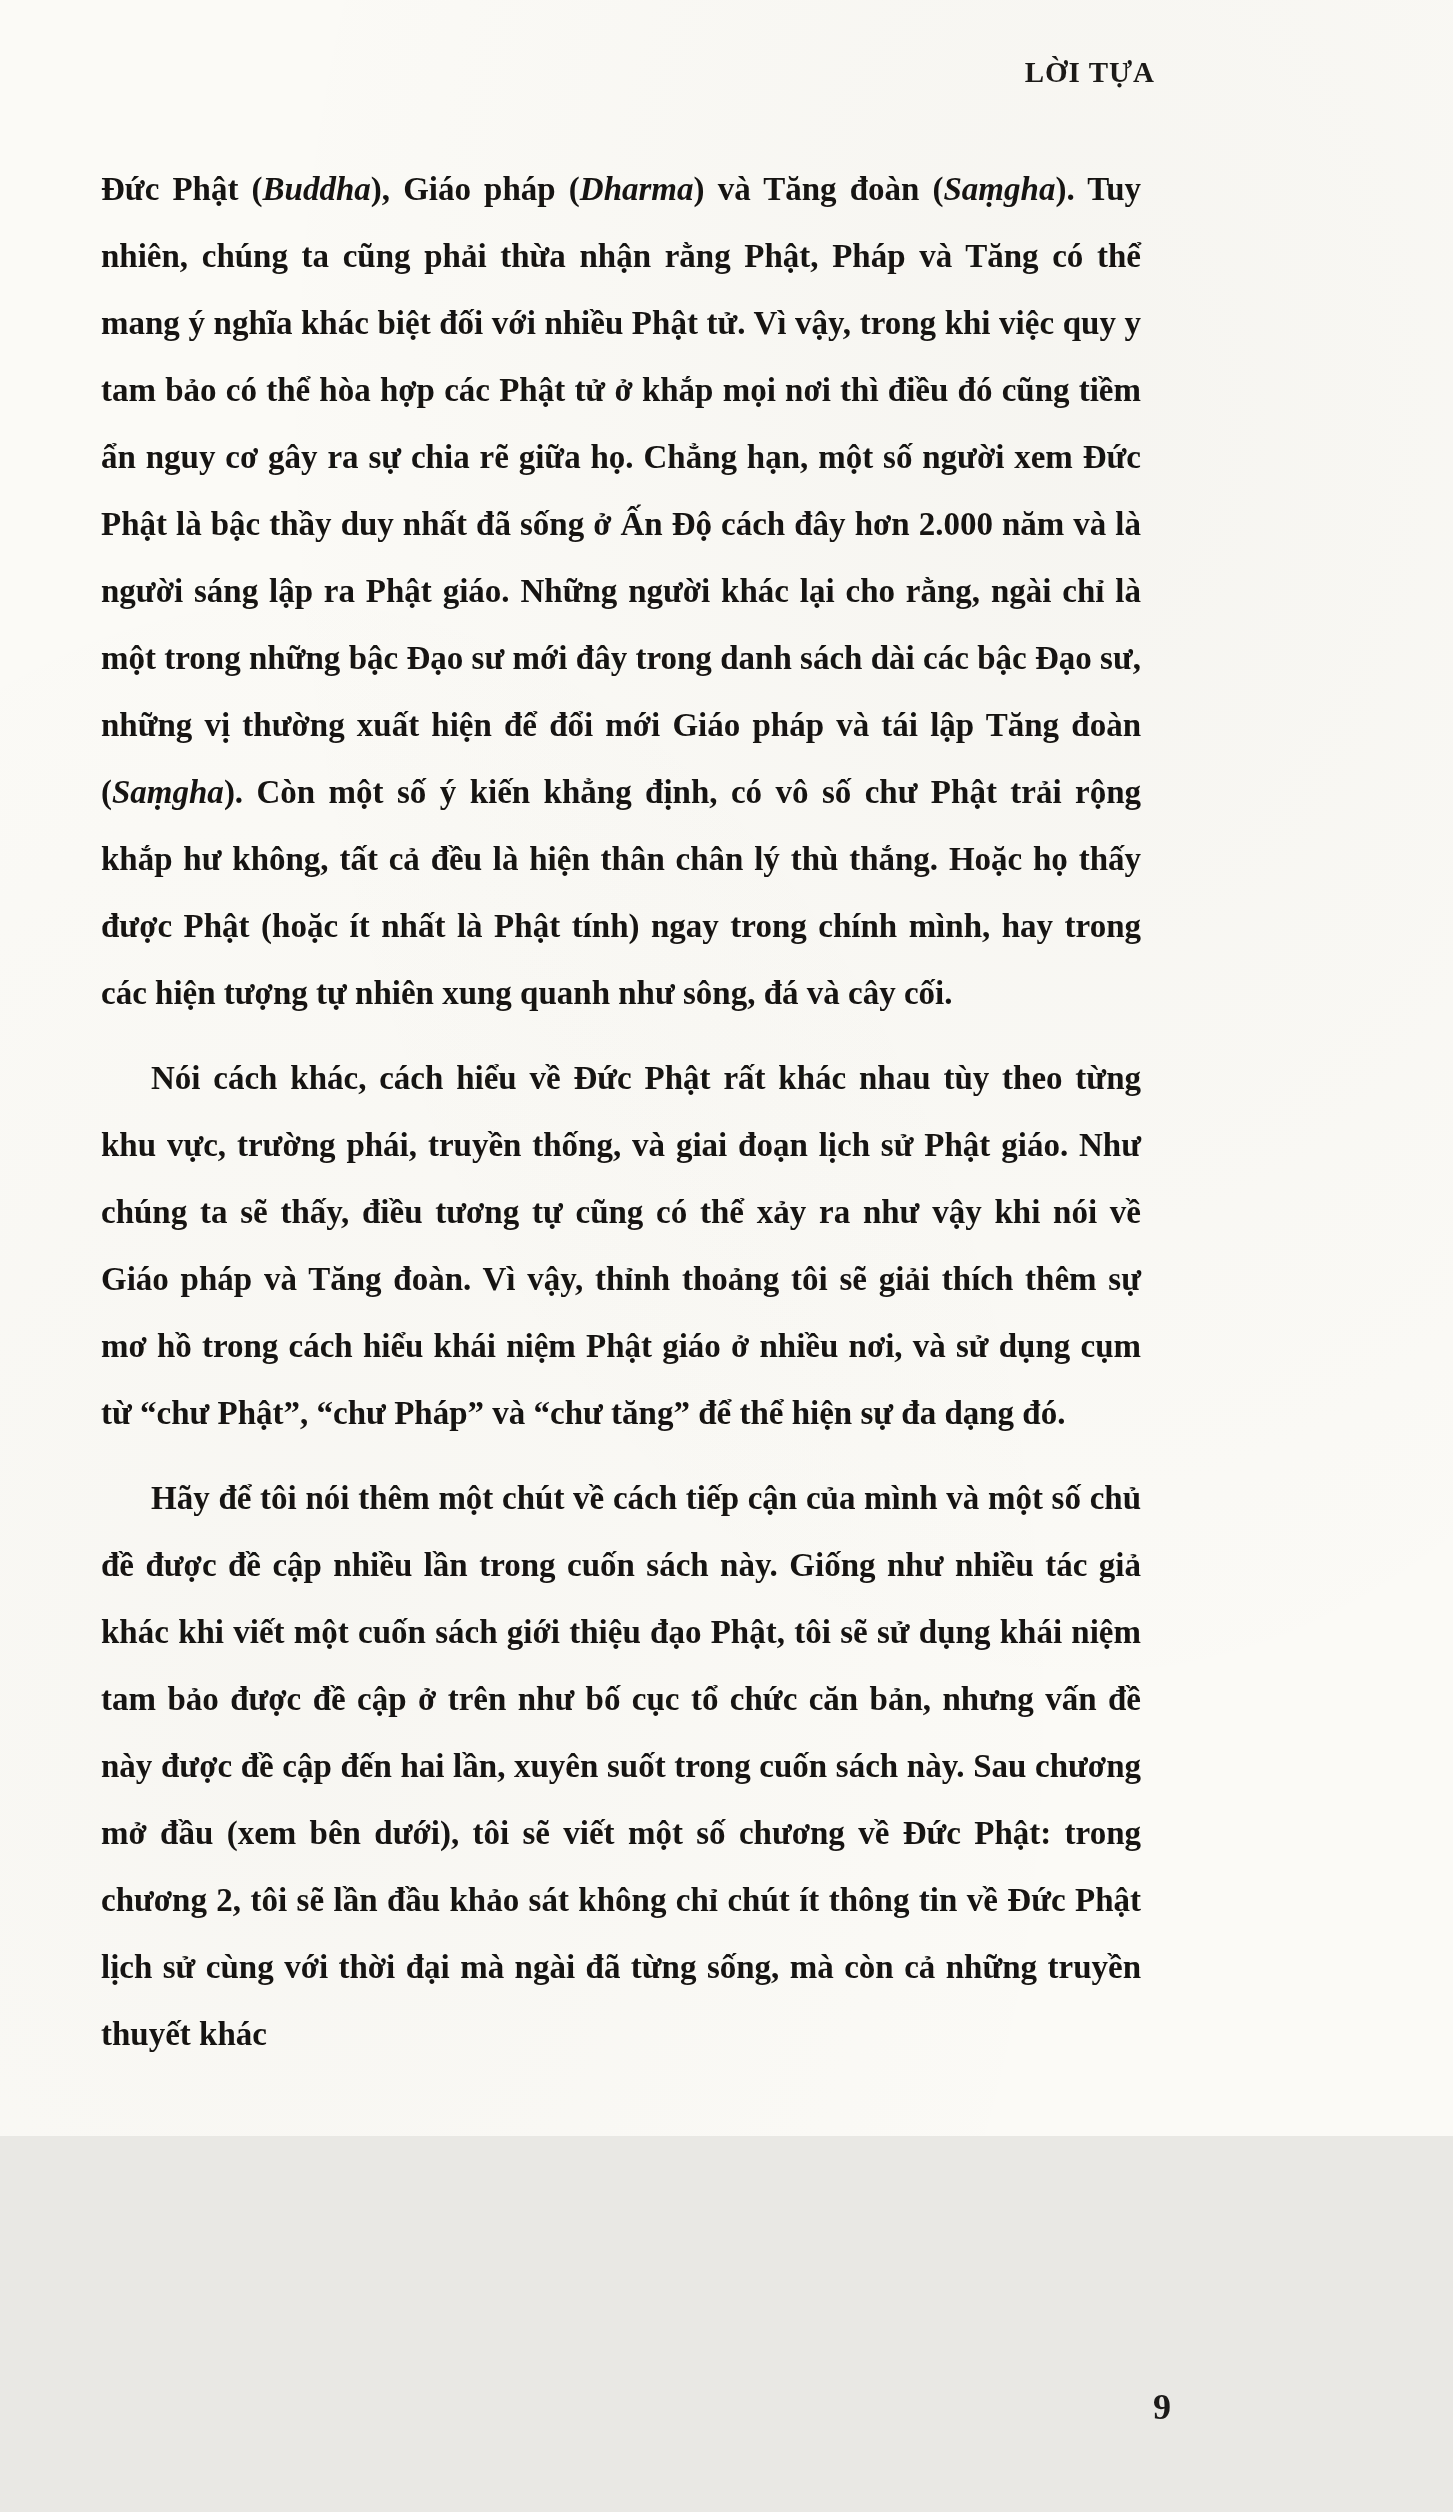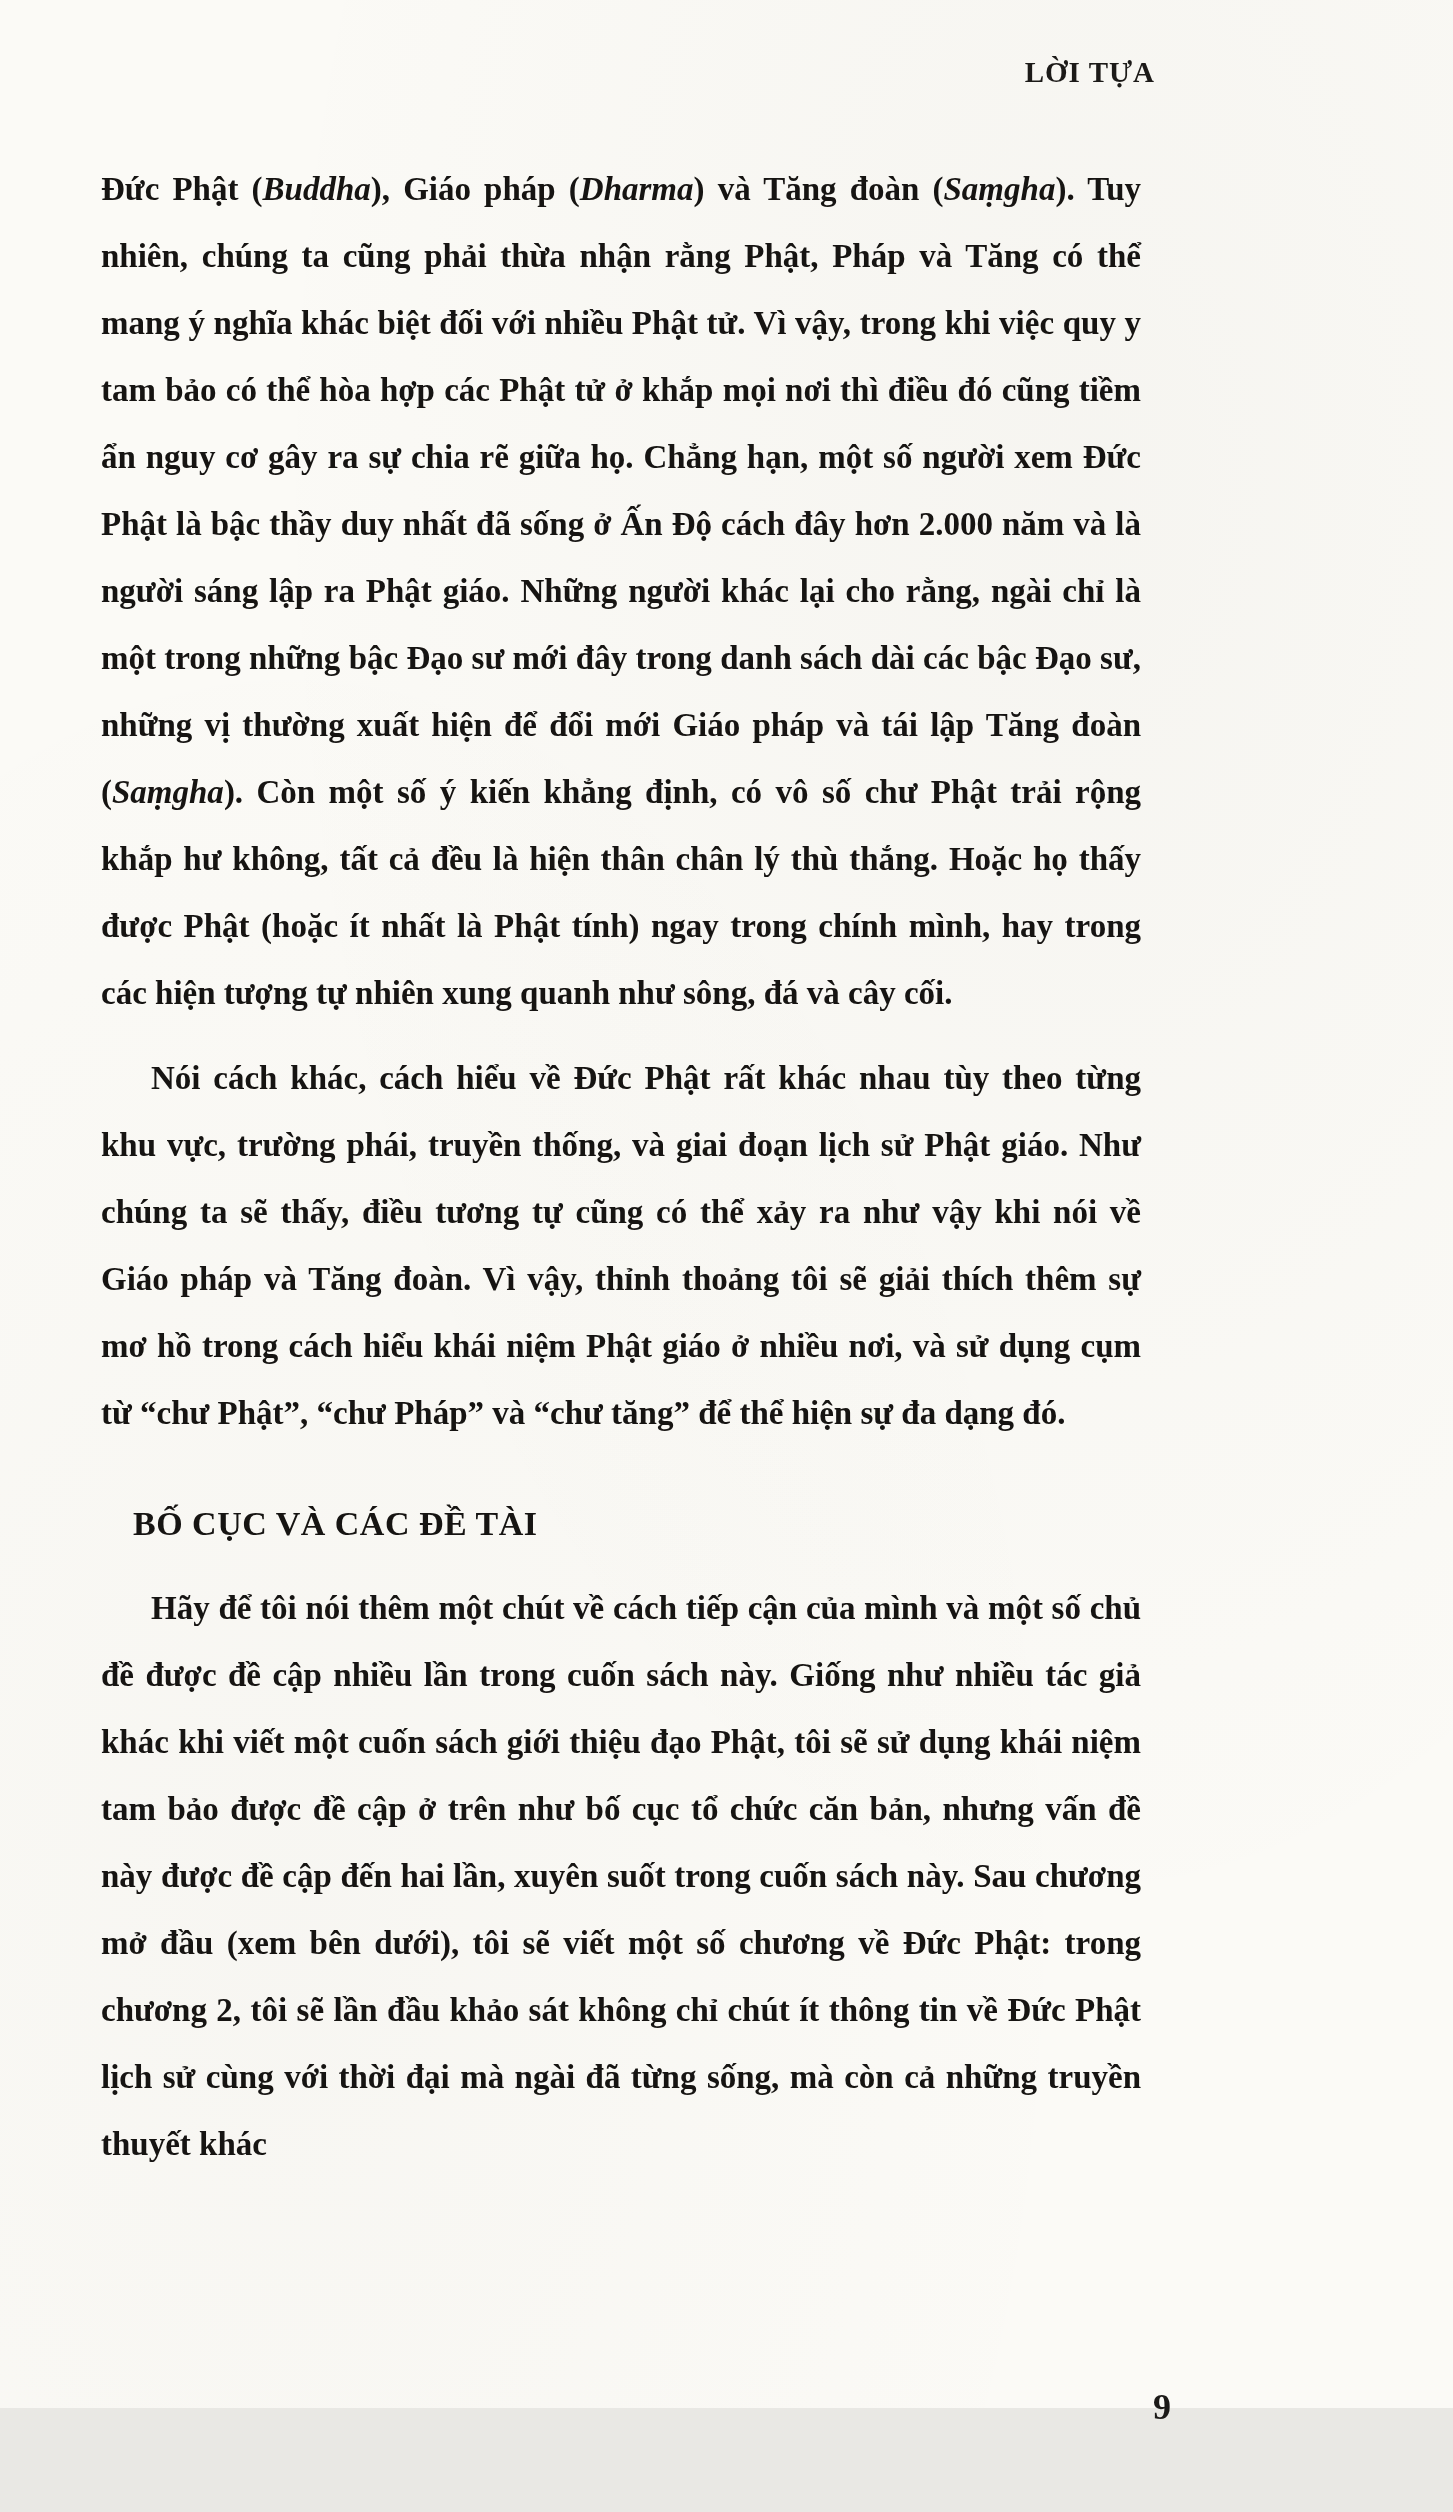--- a/index.html
+++ b/index.html
@@ -8,21 +8,21 @@
   }
   body {
     width: 1454px;
     height: 2512px;
     overflow: hidden;
     background: #e9e8e4;
   }
   .page {
     position: relative;
     width: 1454px;
-    height: 2408px;
+    height: 2136px;
     background:
       radial-gradient(ellipse at 75% 20%, rgba(90,85,70,0.03), transparent 55%),
       radial-gradient(ellipse at 20% 80%, rgba(90,85,70,0.025), transparent 50%),
       #fbfaf6;
     color: #181614;
     font-family: "Liberation Serif", "DejaVu Serif", serif;
   }
   .running-head {
     position: absolute;
     top: 56px;
@@ -79,21 +79,20 @@
 <div class="page">
 
   <header class="running-head"><span>LỜI TỰA</span></header>
 
   <main class="text-block">
 
     <p class="para first"><span>Đức Phật (</span><em>Buddha</em><span>), Giáo pháp (</span><em>Dharma</em><span>) và Tăng đoàn (</span><em>Saṃgha</em><span>). Tuy nhiên, chúng ta cũng phải thừa nhận rằng Phật, Pháp và Tăng có thể mang ý nghĩa khác biệt đối với nhiều Phật tử. Vì vậy, trong khi việc quy y tam bảo có thể hòa hợp các Phật tử ở khắp mọi nơi thì điều đó cũng tiềm ẩn nguy cơ gây ra sự chia rẽ giữa họ. Chẳng hạn, một số người xem Đức Phật là bậc thầy duy nhất đã sống ở Ấn Độ cách đây hơn 2.000 năm và là người sáng lập ra Phật giáo. Những người khác lại cho rằng, ngài chỉ là một trong những bậc Đạo sư mới đây trong danh sách dài các bậc Đạo sư, những vị thường xuất hiện để đổi mới Giáo pháp và tái lập Tăng đoàn (</span><em>Saṃgha</em><span>). Còn một số ý kiến khẳng định, có vô số chư Phật trải rộng khắp hư không, tất cả đều là hiện thân chân lý thù thắng. Hoặc họ thấy được Phật (hoặc ít nhất là Phật tính) ngay trong chính mình, hay trong các hiện tượng tự nhiên xung quanh như sông, đá và cây cối.</span></p>
 
     <p class="para"><span>Nói cách khác, cách hiểu về Đức Phật rất khác nhau tùy theo từng khu vực, trường phái, truyền thống, và giai đoạn lịch sử Phật giáo. Như chúng ta sẽ thấy, điều tương tự cũng có thể xảy ra như vậy khi nói về Giáo pháp và Tăng đoàn. Vì vậy, thỉnh thoảng tôi sẽ giải thích thêm sự mơ hồ trong cách hiểu khái niệm Phật giáo ở nhiều nơi, và sử dụng cụm từ “chư Phật”, “chư Pháp” và “chư tăng” để thể hiện sự đa dạng đó.</span></p>
 
-    <h2 class="section-heading">BỐ CỤC VÀ CÁC ĐỀ TÀI</h2>
 
     <p class="para"><span>Hãy để tôi nói thêm một chút về cách tiếp cận của mình và một số chủ đề được đề cập nhiều lần trong cuốn sách này. Giống như nhiều tác giả khác khi viết một cuốn sách giới thiệu đạo Phật, tôi sẽ sử dụng khái niệm tam bảo được đề cập ở trên như bố cục tổ chức căn bản, nhưng vấn đề này được đề cập đến hai lần, xuyên suốt trong cuốn sách này. Sau chương mở đầu (xem bên dưới), tôi sẽ viết một số chương về Đức Phật: trong chương 2, tôi sẽ lần đầu khảo sát không chỉ chút ít thông tin về Đức Phật lịch sử cùng với thời đại mà ngài đã từng sống, mà còn cả những truyền thuyết khác</span></p>
 
   </main>
 
   <div class="page-number">9</div>
 
 </div>
 
 

